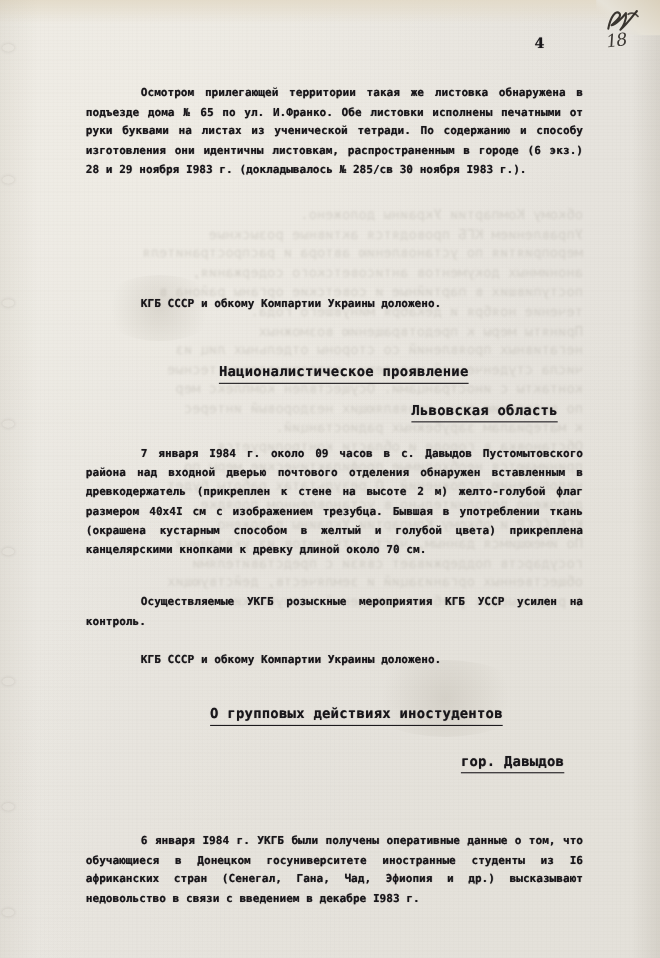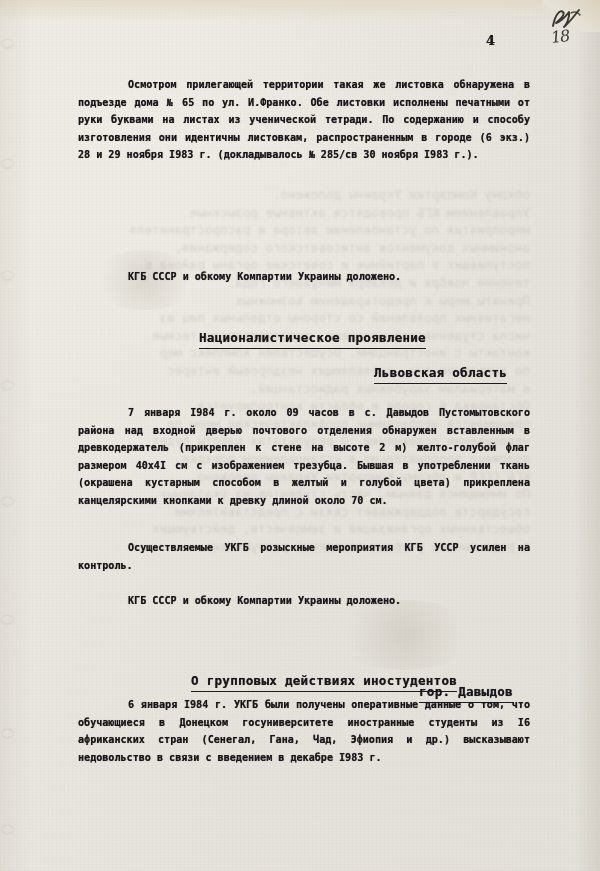--- a/index.html
+++ b/index.html
@@ -215,19 +215,19 @@
   <div class="heading" style="top:364px; left:374px">Львовская область</div>
 
   <div class="heading" style="top:329px; left:199px">Националистическое проявление</div>
 
   <div class="typed" style="top:404px"><span class="ind"></span><span>7 января I984 г. около 09 часов в с. Давыдов Пустомытовского района над входной дверью почтового отделения обнаружен вставленным в древкодержатель (прикреплен к стене на высоте 2 м) желто-голубой флаг размером 40x4I см с изображением трезубца. Бывшая в употреблении ткань (окрашена кустарным способом в желтый и голубой цвета) прикреплена канцелярскими кнопками к древку длиной около 70 см.</span></div>
 
   <div class="typed" style="top:539px"><span class="ind"></span><span>Осуществляемые УКГБ розыскные мероприятия КГБ УССР усилен на контроль.</span></div>
 
   <div class="typed" style="top:592px"><span class="ind"></span><span>КГБ СССР и обкому Компартии Украины доложено.</span></div>
 
-  <div class="heading" style="top:672px; left:191px">О групповых действиях иностудентов</div>
+  <div class="heading" style="top:640px; left:191px">О групповых действиях иностудентов</div>
 
   <div class="heading" style="top:683px; left:419px">гор. Давыдов</div>
 
-  <div class="typed" style="top:696px"><span class="ind"></span><span>6 января I984 г. УКГБ были получены оперативные данные о том, что обучающиеся в Донецком госуниверситете иностранные студенты из I6 африканских стран (Сенегал, Гана, Чад, Эфиопия и др.) высказывают недовольство в связи с введением в декабре I983 г.</span></div>
+  <div class="typed" style="top:756px"><span class="ind"></span><span>6 января I984 г. УКГБ были получены оперативные данные о том, что обучающиеся в Донецком госуниверситете иностранные студенты из I6 африканских стран (Сенегал, Гана, Чад, Эфиопия и др.) высказывают недовольство в связи с введением в декабре I983 г.</span></div>
 
 </div>
 
 </body></html>

